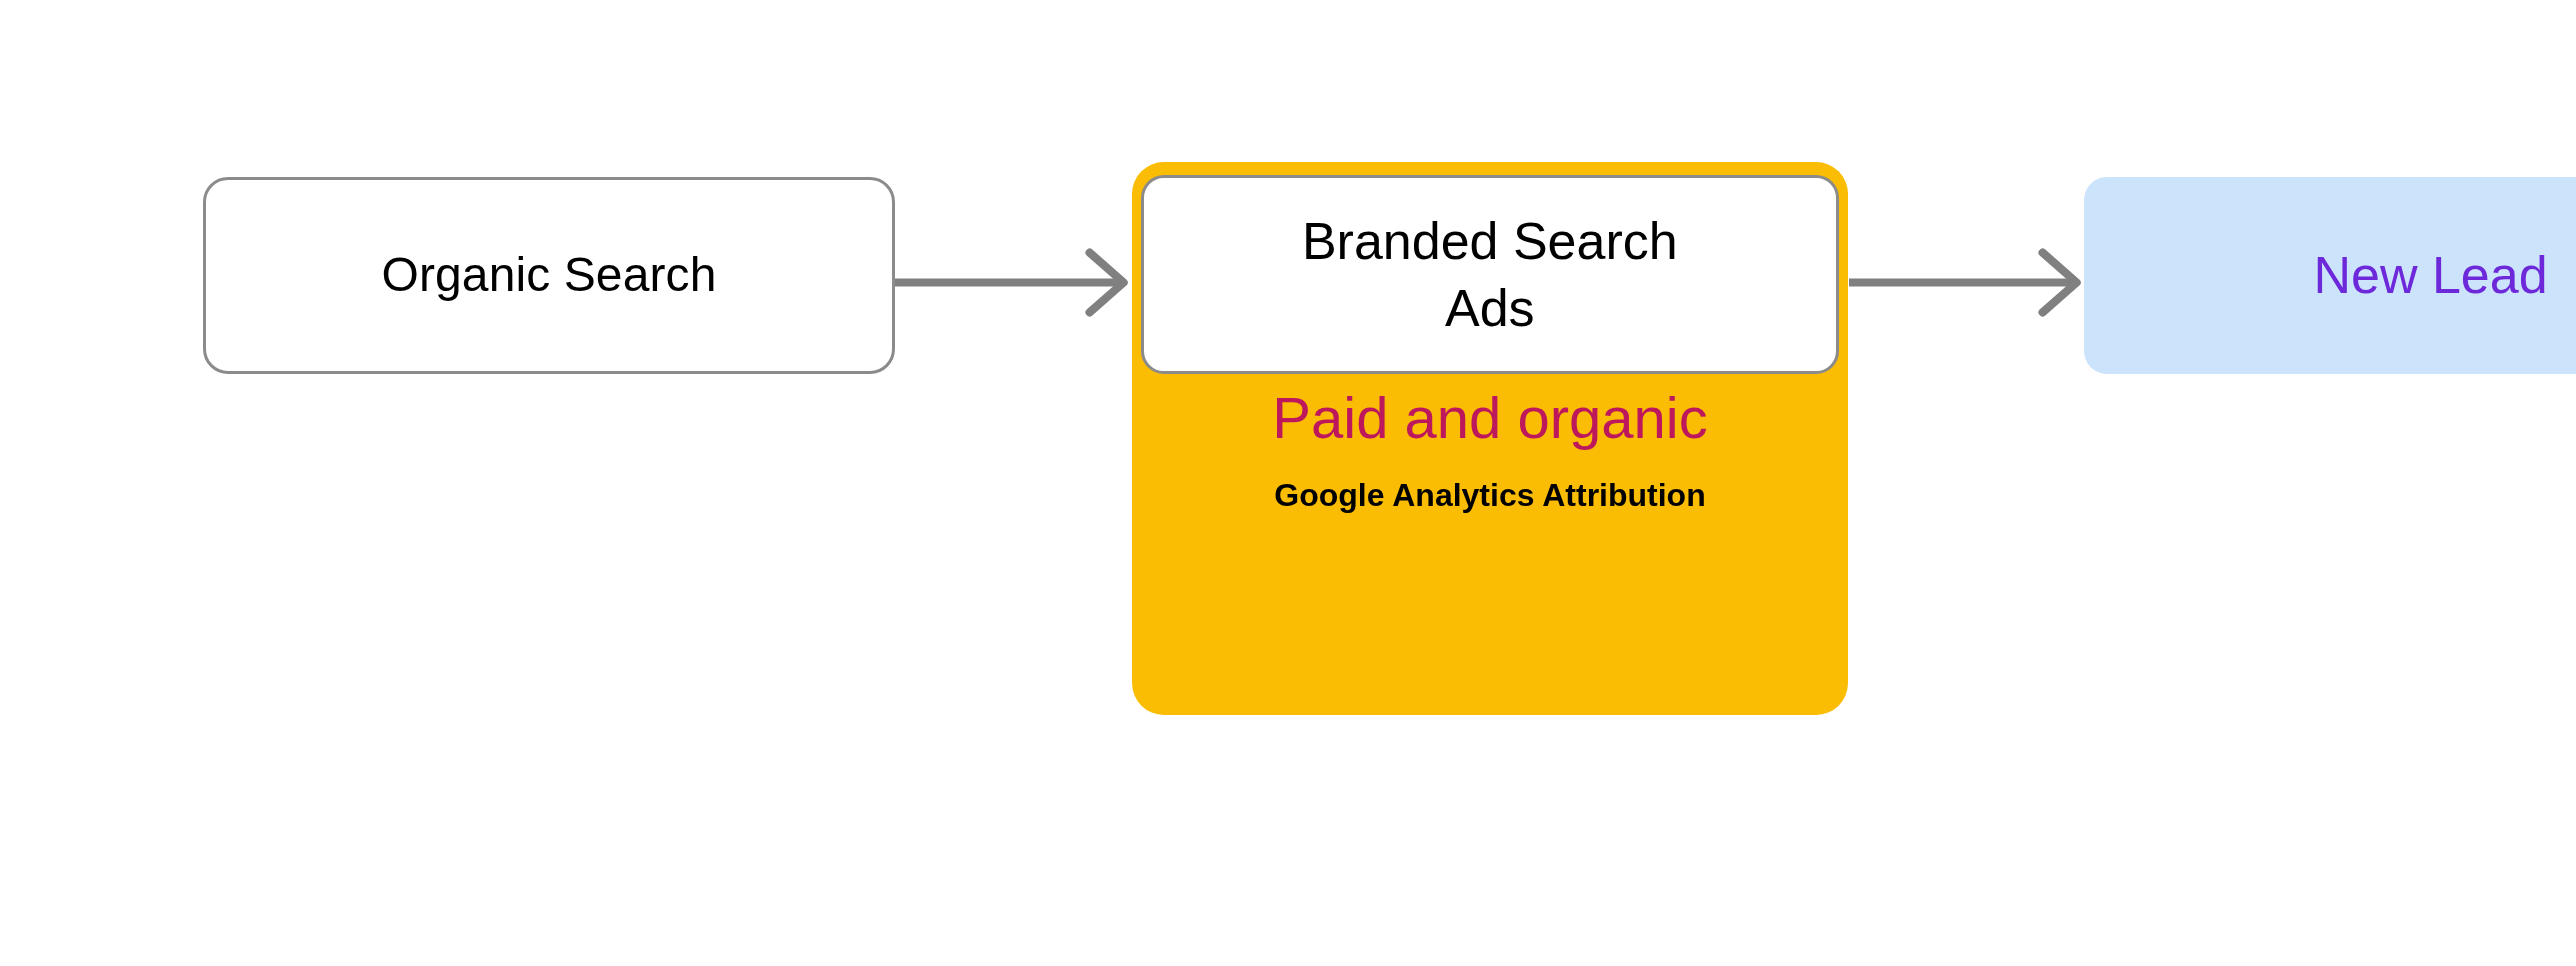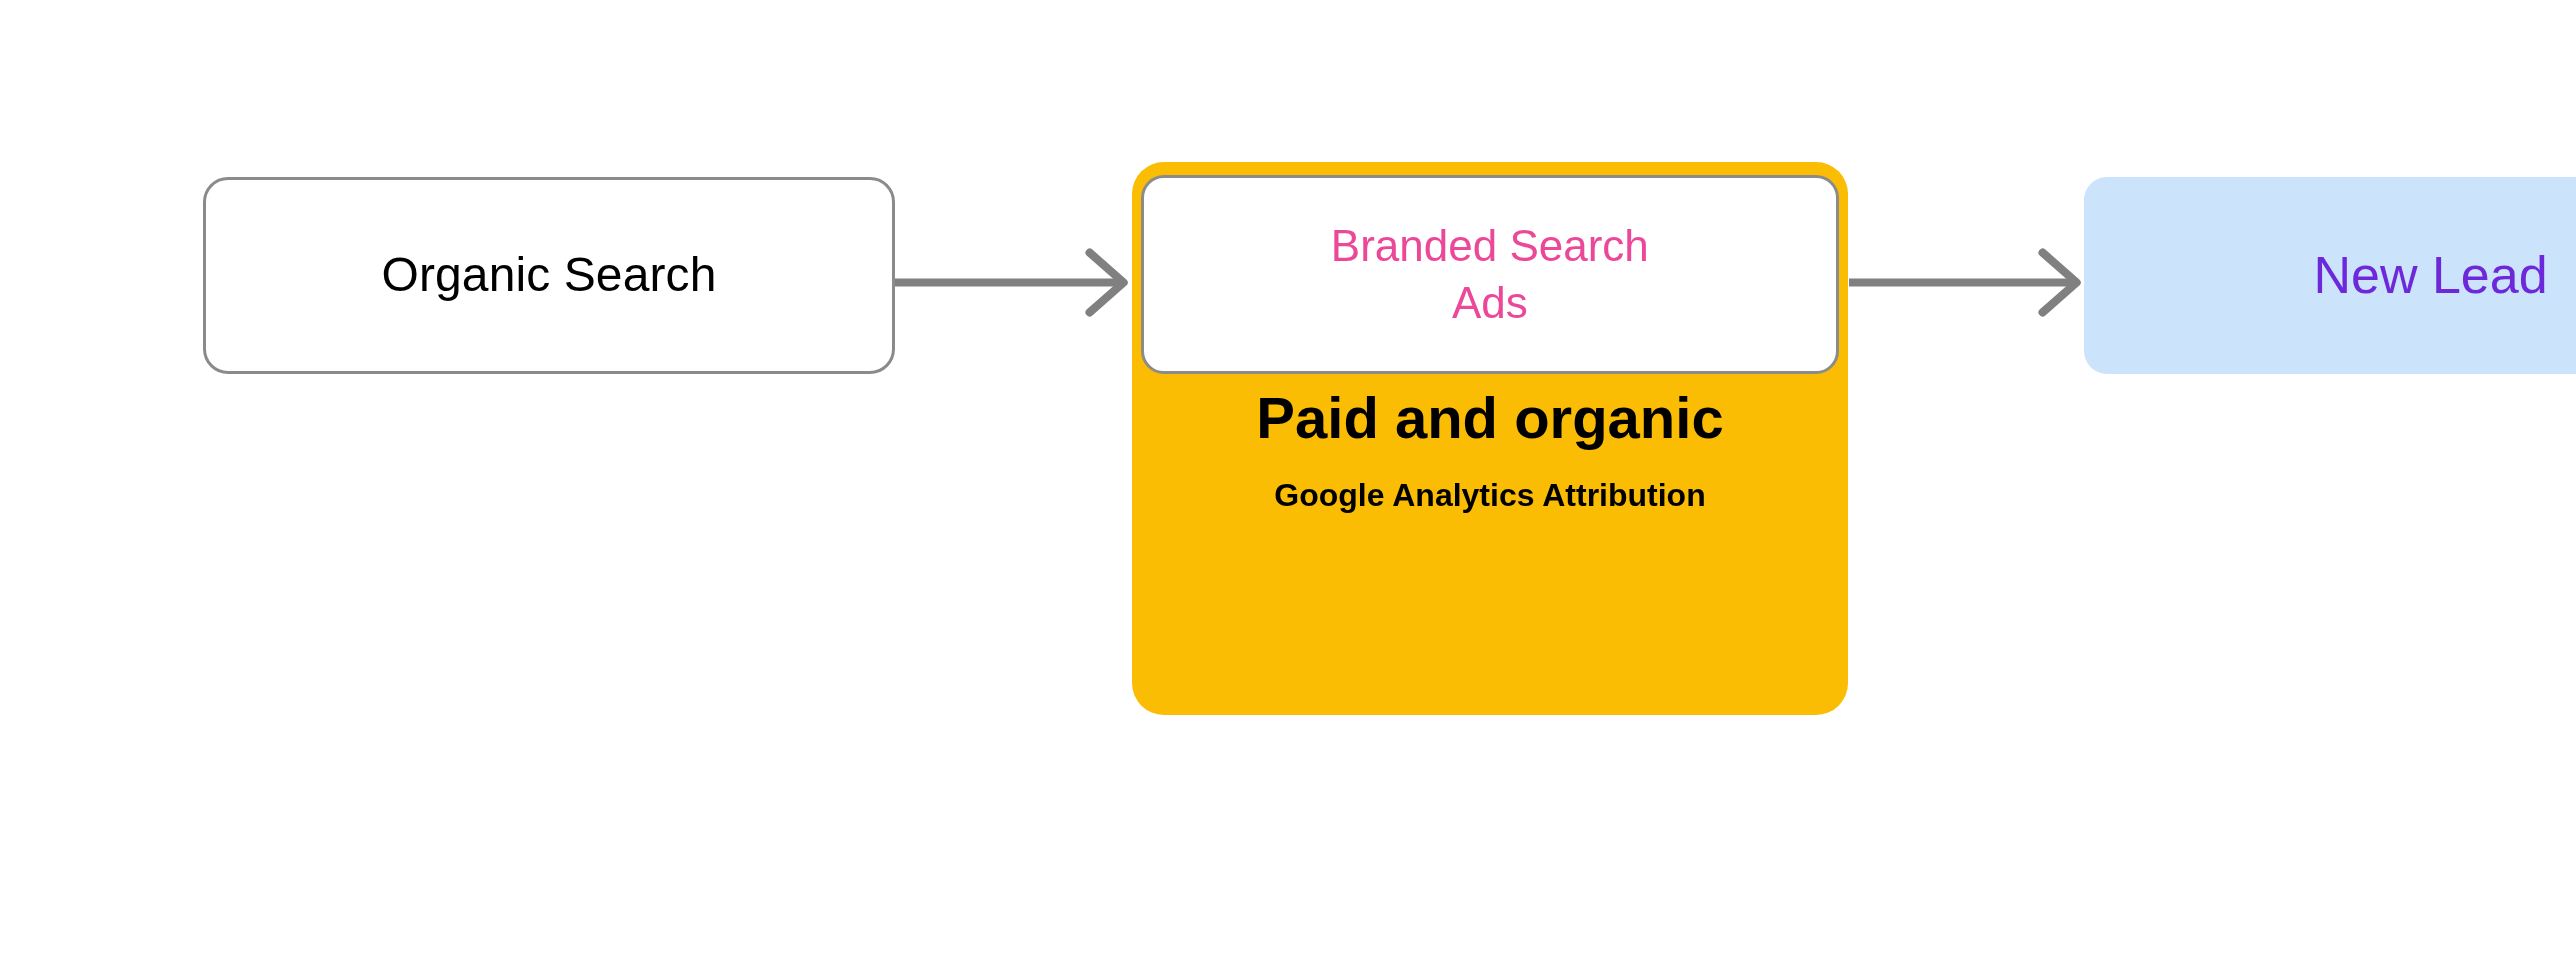--- a/index.html
+++ b/index.html
@@ -74,42 +74,42 @@
     background: #ffffff;
     border: 3.6px solid #8b8b8b;
     border-radius: 23px;
     box-sizing: border-box;
     display: flex;
     flex-direction: column;
     align-items: center;
     justify-content: center;
   }
   #node-branded-search-ads .node-label {
-    font-size: 44px;
+    font-size: 52px;
     line-height: 1.28;
-    color: #ec4899;
+    color: #000000;
     text-align: center;
   }
 
   
   #attribution-caption {
     position: absolute;
     left: 0;
     top: 222px;
     width: 100%;
     display: flex;
     flex-direction: column;
     align-items: center;
   }
   #attribution-caption .caption-main {
     font-size: 58px;
     line-height: 1.18;
-    color: #000000;
+    color: #be185d;
     text-align: center;
-    font-weight: 700;
+    font-weight: 400;
   }
   #attribution-caption .caption-sub {
     margin-top: 24px;
     font-size: 32px;
     line-height: 1.2;
     color: #000000;
     text-align: center;
     font-weight: 700;
   }
 

